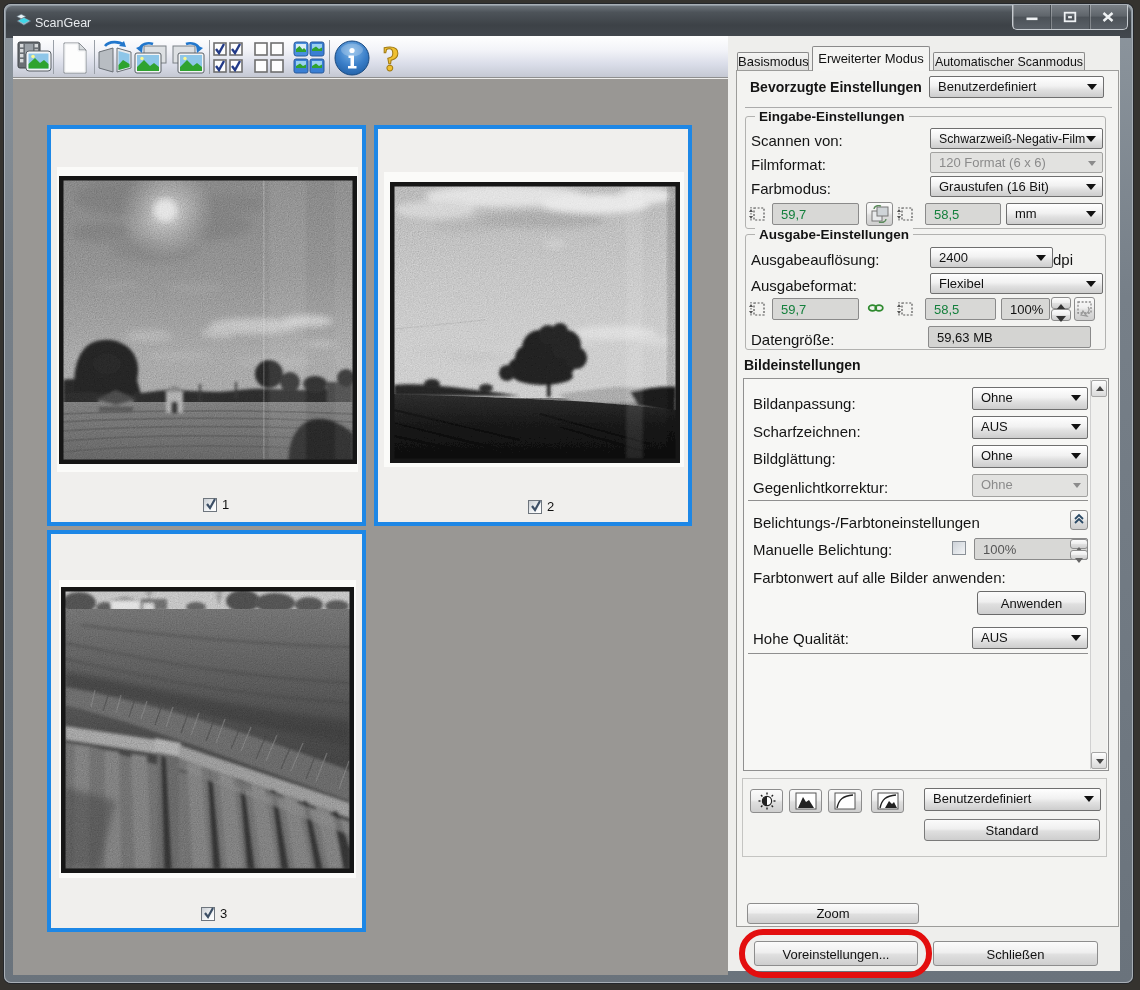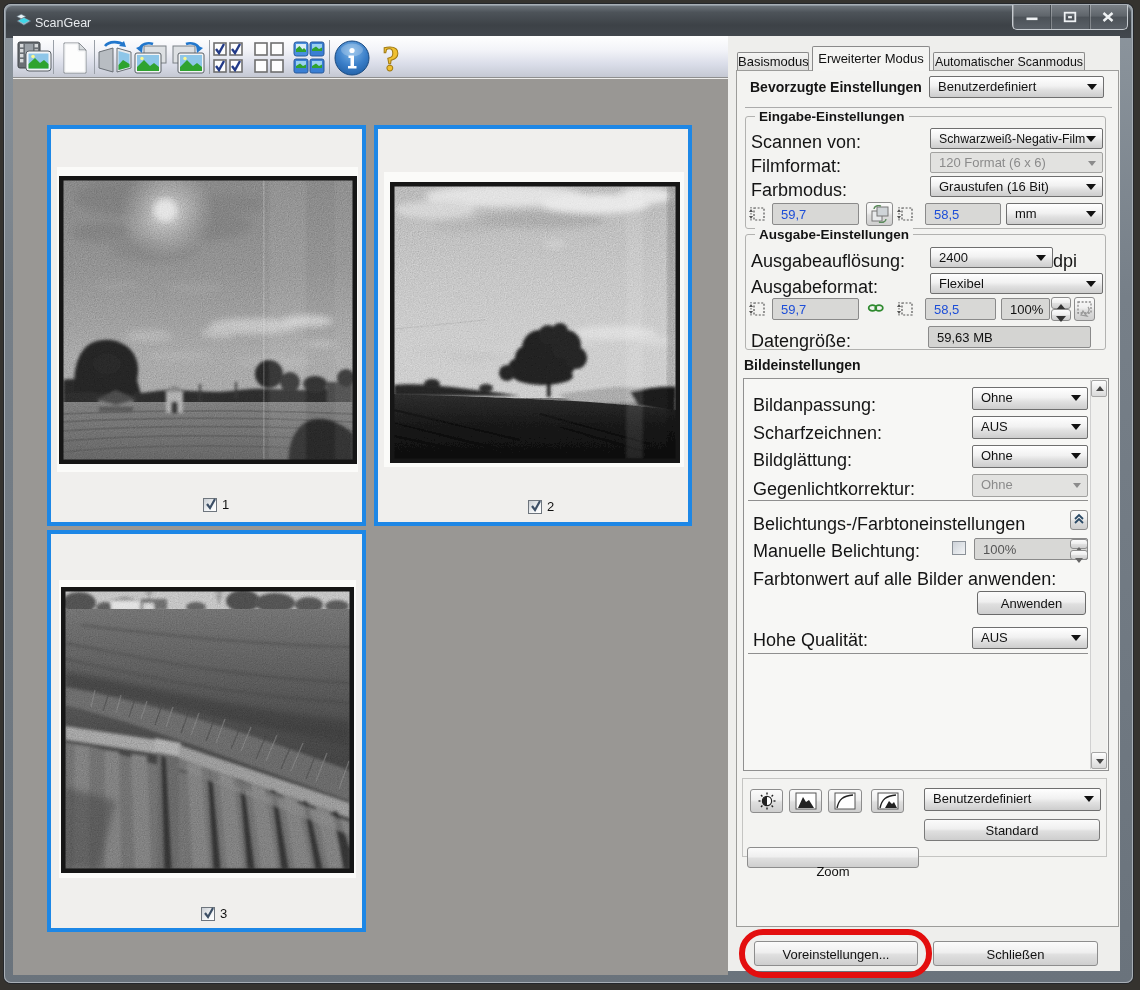--- a/index.html
+++ b/index.html
@@ -33,31 +33,31 @@
 .cbrow { position:absolute; font-size:13px; color:#111; white-space:nowrap; }
 .cbx { display:inline-block; width:14px; height:14px; vertical-align:-3px; margin-right:5px;
   background:linear-gradient(135deg,#c9ced4 0%,#f3f5f7 60%,#ffffff 100%); border:1px solid #6e757d; position:relative; }
 #rpanel { position:absolute; left:715px; top:0px; width:392px; height:935px; background:#eeeeec; }
 .tab { position:absolute; top:16px; height:19px; border:1px solid #8a8a8a; border-bottom:none;
   background:linear-gradient(180deg,#f5f5f4,#dadad8); font-size:13px; color:#111;
   text-align:center; border-radius:2px 2px 0 0; padding-top:1px; white-space:nowrap; overflow:hidden; }
 #tab2 { top:10px; height:25px; background:#f4f4f2; z-index:5; padding-top:4px; }
 #tabpanel { position:absolute; left:8px; top:34px; width:383px; height:857px;
   background:#f3f3f1; border:1px solid #9c9c9a; }
-.lbl { position:absolute; font-size:18px; color:#141414; white-space:nowrap; }
+.lbl { position:absolute; font-size:15px; color:#141414; white-space:nowrap; }
 .b { font-weight:bold; }
 .dd { position:absolute; height:21px; border:1px solid #6f6f6f; border-radius:2px;
   background:linear-gradient(180deg,#ffffff 0%,#f1f1f1 45%,#e0e0e0 65%,#cdcdcd 100%);
   font-size:13px; color:#111; padding:2px 0 0 8px; white-space:nowrap; }
 .dd .ar { position:absolute; right:6px; top:7px; width:0; height:0;
   border-left:5px solid transparent; border-right:5px solid transparent; border-top:6px solid #111; }
 .dd.dis { background:#e2e2e0; color:#8b8b8b; border-color:#a2a2a0; }
 .dd.dis .ar { border-top-color:#8b8b8b; border-left-width:4px; border-right-width:4px; border-top-width:5px; top:8px; }
 .tb { position:absolute; height:22px; border:1px solid #8a8a8a; border-radius:2px;
-  background:#d8d8d6; font-size:13px; color:#1d4ed8; padding:3px 0 0 8px; }
+  background:#d8d8d6; font-size:13px; color:#15803d; padding:3px 0 0 8px; }
 .gbox { position:absolute; border:1px solid #b2b2b0; border-radius:3px;padding-left:8px; }
 .glabel { position:absolute; left:9px; top:-8px; background:#f3f3f1; padding:0 4px;
   font-size:13.5px; font-weight:bold; color:#141414; white-space:nowrap; }
 .btn { position:absolute; border:1px solid #8d8d8d; border-radius:3px;
   background:linear-gradient(180deg,#fbfbfb 0%,#efefef 45%,#dfdfdf 55%,#cecece 100%);
   font-size:13px; color:#111; text-align:center; }
 .hr { position:absolute; height:1px; background:#ababab; }
 .sq { position:absolute; }
 #scrollpanel { position:absolute; left:6px; top:307px; width:366px; height:393px;
   background:#f7f7f5; border:1px solid #909090; }
@@ -620,20 +620,20 @@
  <path d="M3 16 C5 7,9 4,19 3" fill="none" stroke="#222" stroke-width="1.4"></path>
 </svg></div>
           <div class="btn" style="left:134px; top:718px; width:33px; height:24px;"><svg width="22" height="18" viewBox="0 0 22 18" style="margin-top:2px;">
  <rect x="1" y="1" width="20" height="16" fill="#fff" stroke="#555"></rect>
  <path d="M3 16 C5 7,9 4,19 3" fill="none" stroke="#222" stroke-width="1.4"></path>
  <path d="M8 16 L12 9 L15 12 L17 10 L20 16 Z" fill="#222"></path>
 </svg></div>
         <div class="dd" style="left:187px; top:717px; width:177px; height:23px;">Benutzerdefiniert<span class="ar"></span></div>
         <div class="btn" style="left:187px; top:748px; width:176px; height:22px; padding-top:3px; border-color:#7a7a7a;">Standard</div>
 
-        <div class="btn" style="left:10px; top:776px; width:172px; height:21px; padding-top:16px;">Zoom</div>
+        <div class="btn" style="left:10px; top:832px; width:172px; height:21px; padding-top:2px;">Zoom</div>
       </div>
       <div class="btn" style="left:26px; top:905px; width:164px; height:25px; padding-top:5px;">Voreinstellungen...</div>
       <div class="btn" style="left:205px; top:905px; width:165px; height:25px; padding-top:5px;">Schließen</div>
       <div id="redoval"></div>
     </div>
   </div>
 </div>
 
 </body></html>

